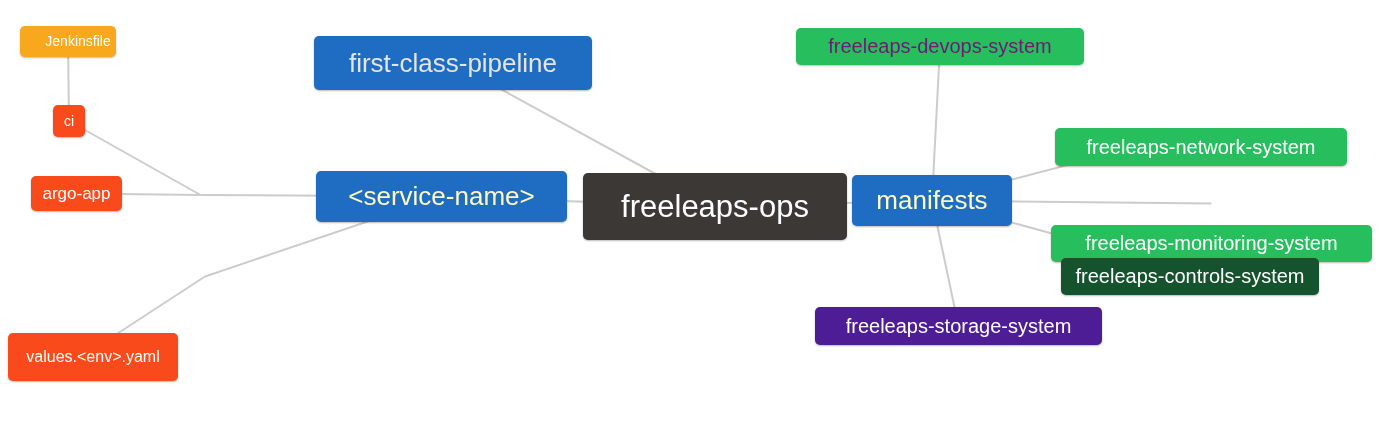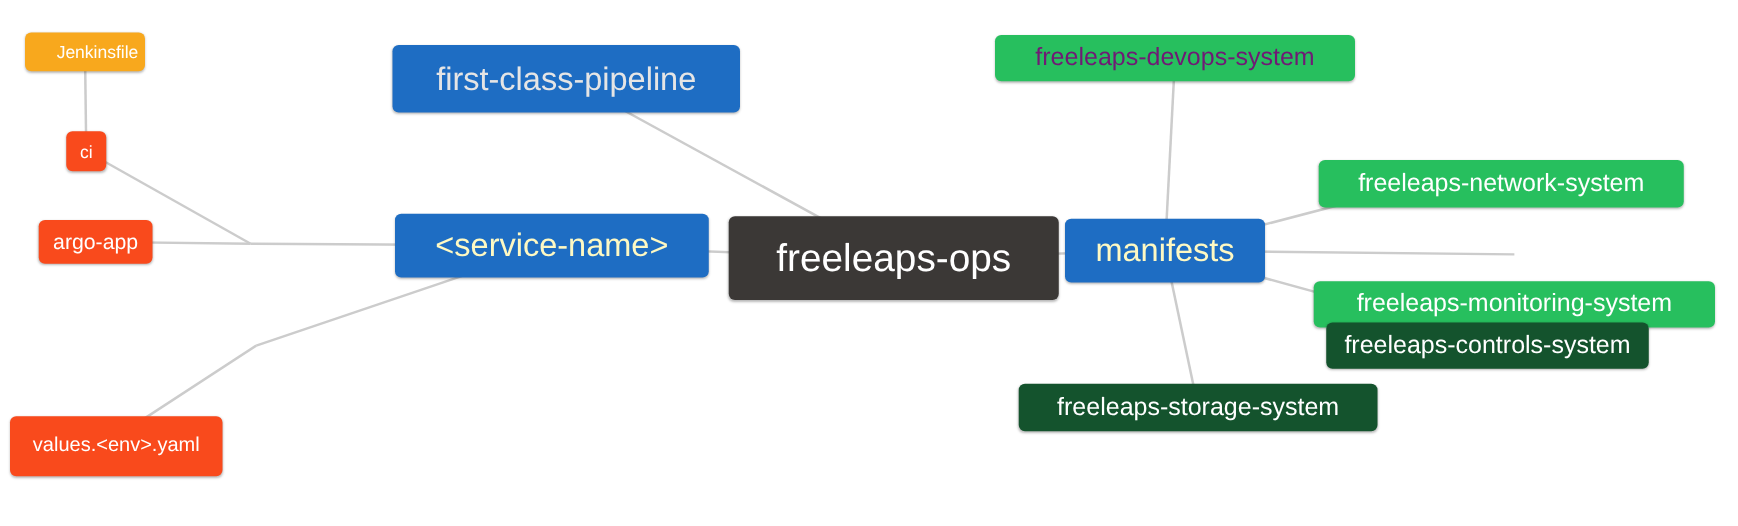--- a/index.html
+++ b/index.html
@@ -90,16 +90,16 @@
     </div>
     <div class="node" style="left: 1055px; top: 111px; width: 292px; height: 38px; background: rgb(39, 191, 94); color: rgb(255, 255, 255); font-size: 20px; margin-top: 17px;">
       <span>freeleaps-network-system</span>
     </div>
     <div class="node" style="left: 1051px; top: 185px; width: 321px; height: 37px; background: rgb(39, 191, 94); color: rgb(255, 255, 255); font-size: 20px; margin-top: 40px;">
       <span>freeleaps-monitoring-system</span>
     </div>
     <div class="node" style="left: 1061px; top: 258px; width: 258px; height: 37px; background: #14532d; color: rgb(255, 255, 255); font-size: 20px;">
       <span>freeleaps-controls-system</span>
     </div>
-    <div class="node" style="left: 815px; top: 307px; width: 287px; height: 38px; background: #14532d; color: rgb(255, 255, 255); font-size: 20px;">
+    <div class="node" style="left: 815px; top: 307px; width: 287px; height: 38px; background: #4c1d95; color: rgb(255, 255, 255); font-size: 20px;">
       <span>freeleaps-storage-system</span>
     </div>
   </div>
 
 </body></html>

